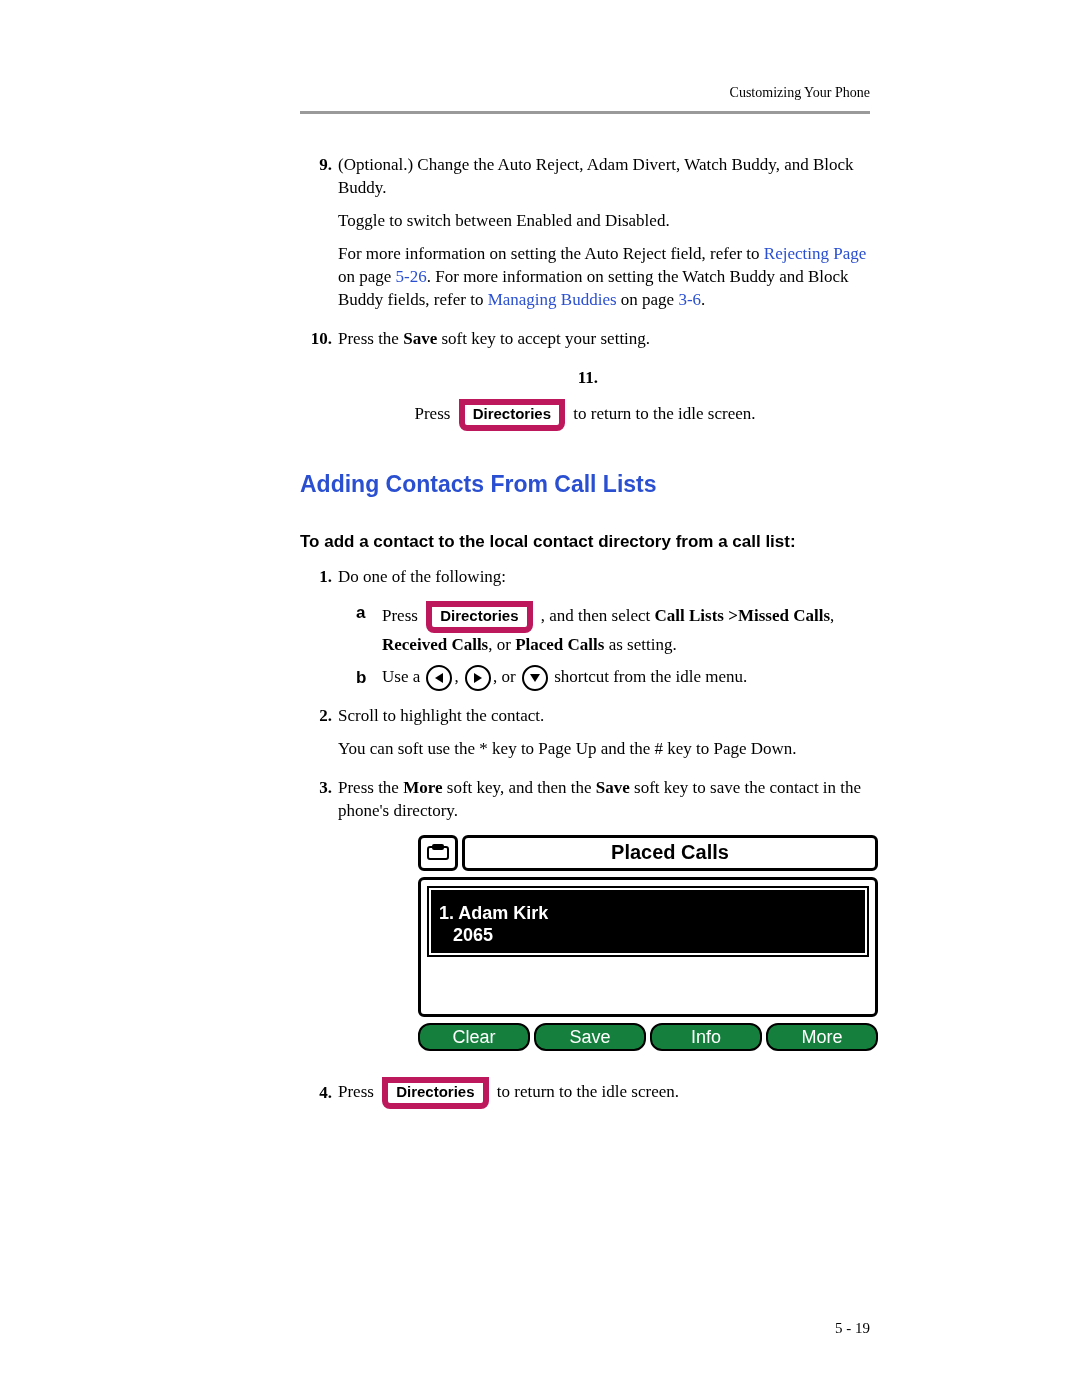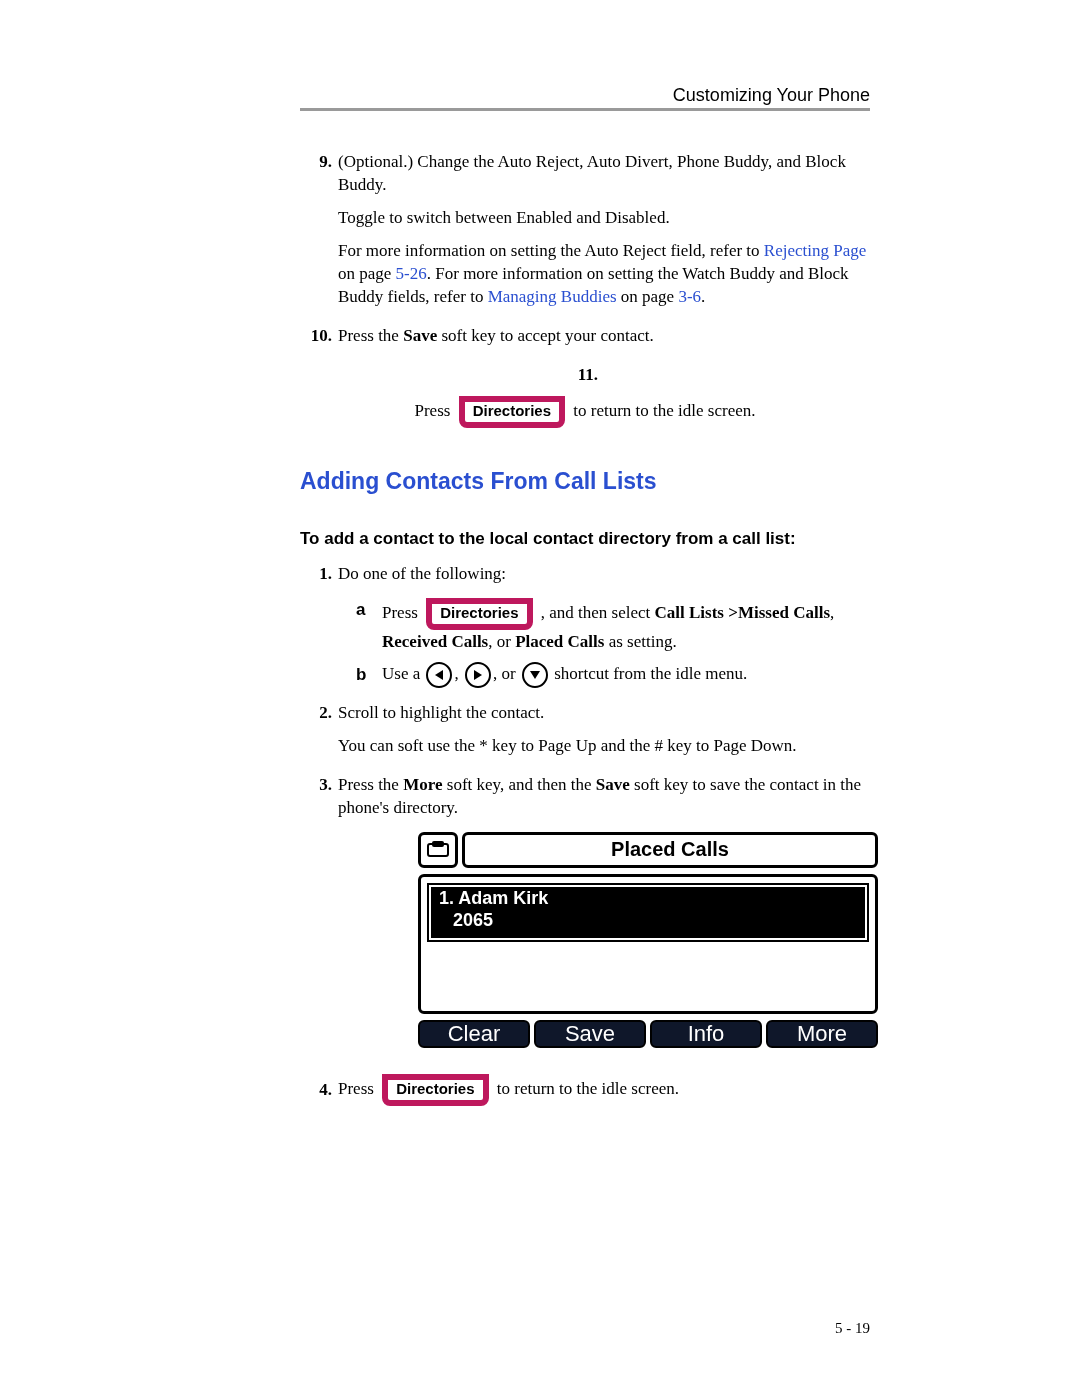--- a/index.html
+++ b/index.html
@@ -10,23 +10,23 @@
     color: #000;
     width: 1080px;
     height: 1397px;
     position: relative;
   }
   .page {
     padding: 85px 210px 0 300px;
   }
   .running-head {
     text-align: right;
-    font-size: 18px;
-    margin-bottom: 2px;
-    font-family: Liberation Sans, sans-serif;
+    font-size: 14px;
+    margin-bottom: 10px;
+    font-family: Liberation Serif, serif;
   }
   .rule {
     border: none;
     border-top: 3px solid #9a9a9a;
     margin: 0 0 40px 0;
   }
   .step {
     display: flex;
     margin-bottom: 6px;
     font-size: 17px;
@@ -155,36 +155,36 @@
   .phone-list {
     border: 2px solid #000;
     padding: 2px;
   }
   .phone-item {
     background: #000;
     color: #fff;
     font-family: Arial, sans-serif;
     font-weight: bold;
     font-size: 18px;
-    padding: 0 8px 6px 8px;
+    padding: 12px 8px 6px 8px;
     line-height: 1.25;
   }
   .soft-row {
     display: flex;
     gap: 4px;
     margin-top: 6px;
   }
   .soft-key {
     flex: 1;
     border: 2px solid #000;
-    border-radius: 6px;
-    background: #0f172a;
+    border-radius: 12px;
+    background: #15803d;
     color: #fff;
     font-family: Arial, sans-serif;
-    font-size: 22px;
+    font-size: 18px;
     text-align: center;
     line-height: 24px;
     height: 24px;
   }
   .page-num {
     position: absolute;
     right: 210px;
     bottom: 60px;
     font-size: 15px;
   }
@@ -192,33 +192,33 @@
 </head>
 <body>
 
 <div class="page">
   <div class="running-head">Customizing Your Phone</div>
   <hr class="rule">
 
   <div class="step">
     <div class="step-num">9.</div>
     <div class="step-body">
-      <p>(Optional.) Change the Auto Reject, Auto Divert, Phone Buddy, and Block Buddy.</p>
+      <p>(Optional.) Change the Auto Reject, Adam Divert, Watch Buddy, and Block Buddy.</p>
       <p>Toggle to switch between Enabled and Disabled.</p>
       <p>
         <span>For more information on setting the Auto Reject field, refer to </span><span class="link">Rejecting Page</span><span> on page </span><span class="link">5-26</span><span>. For more information on setting the Watch Buddy and Block Buddy fields, refer to </span><span class="link">Managing Buddies</span><span> on page </span><span class="link">3-6</span><span>.</span>
       </p>
     </div>
   </div>
 
   <div class="step">
     <div class="step-num">10.</div>
     <div class="step-body">
       <p>
-        <span>Press the </span><b>Save</b><span> soft key to accept your contact.</span>
+        <span>Press the </span><b>Save</b><span> soft key to accept your setting.</span>
       </p>
     </div>
   </div>
 
   <div class="step" style="align-items:center;flex-direction:column;">
     <div class="step-num">11.</div>
     <div class="step-body">
       <p style="margin:0;">
         <span>Press </span>
         <span class="dir-key">Directories</span>

